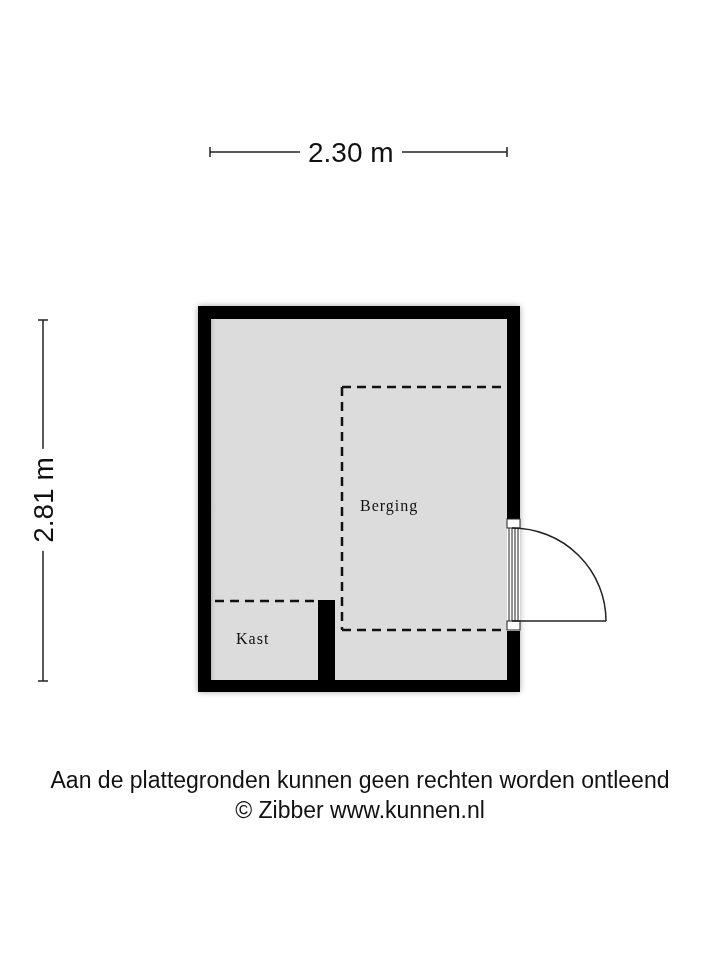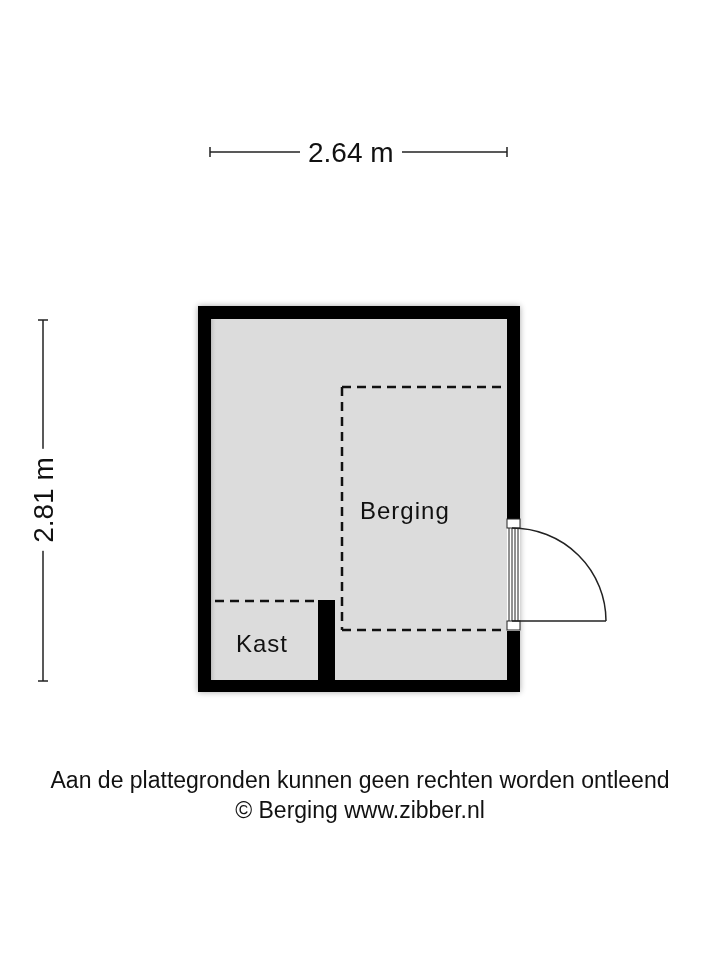--- a/index.html
+++ b/index.html
@@ -10,21 +10,21 @@
   .abs { position: absolute; }
   .dim-text {
     font-size: 28px; color: #111; background: #fff; white-space: nowrap;
     font-family: "Liberation Sans", sans-serif;
   }
   #dim-width-label { left: 300px; top: 136px; padding: 0 8px; line-height: 34px; }
   #dim-height-label {
     left: 44px; top: 500px; transform: translate(-50%, -50%) rotate(-90deg);
     padding: 0 8px; line-height: 34px;
   }
-  .room-label { font-size: 24px; color: #111; letter-spacing: 1px; font-family: Liberation Sans, sans-serif; }
+  .room-label { font-size: 16px; color: #111; letter-spacing: 1px; font-family: Liberation Serif, serif; }
   #label-berging { left: 360px; top: 497px; }
   #label-kast { left: 236px; top: 630px; }
   .disclaimer {
     left: 0; width: 720px; text-align: center; font-size: 23px; color: #111;
     font-family: "Liberation Sans", sans-serif;
   }
   #disclaimer-line1 { top: 767px; }
   #disclaimer-line2 { top: 797px; }
   svg { position: absolute; left: 0; top: 0; }
 </style>
@@ -89,20 +89,20 @@
   <g stroke="#111" stroke-width="2.5" stroke-dasharray="9 6" fill="none">
     <line x1="342" y1="387" x2="507" y2="387"></line>
     <line x1="342" y1="387" x2="342" y2="630"></line>
     <line x1="342" y1="630" x2="507" y2="630"></line>
   </g>
   <g stroke="#111" stroke-width="2.5" stroke-dasharray="9 6" fill="none">
     <line x1="215" y1="601" x2="318" y2="601"></line>
   </g>
 </svg>
 
-<div id="dim-width-label" class="abs dim-text">2.64 m</div>
+<div id="dim-width-label" class="abs dim-text">2.30 m</div>
 <div id="dim-height-label" class="abs dim-text">2.81 m</div>
 
 <div id="label-berging" class="abs room-label">Berging</div>
 <div id="label-kast" class="abs room-label">Kast</div>
 
 <div id="disclaimer-line1" class="abs disclaimer">Aan de plattegronden kunnen geen rechten worden ontleend</div>
-<div id="disclaimer-line2" class="abs disclaimer">© Berging www.zibber.nl</div>
+<div id="disclaimer-line2" class="abs disclaimer">© Zibber www.kunnen.nl</div>
 
 </body></html>

